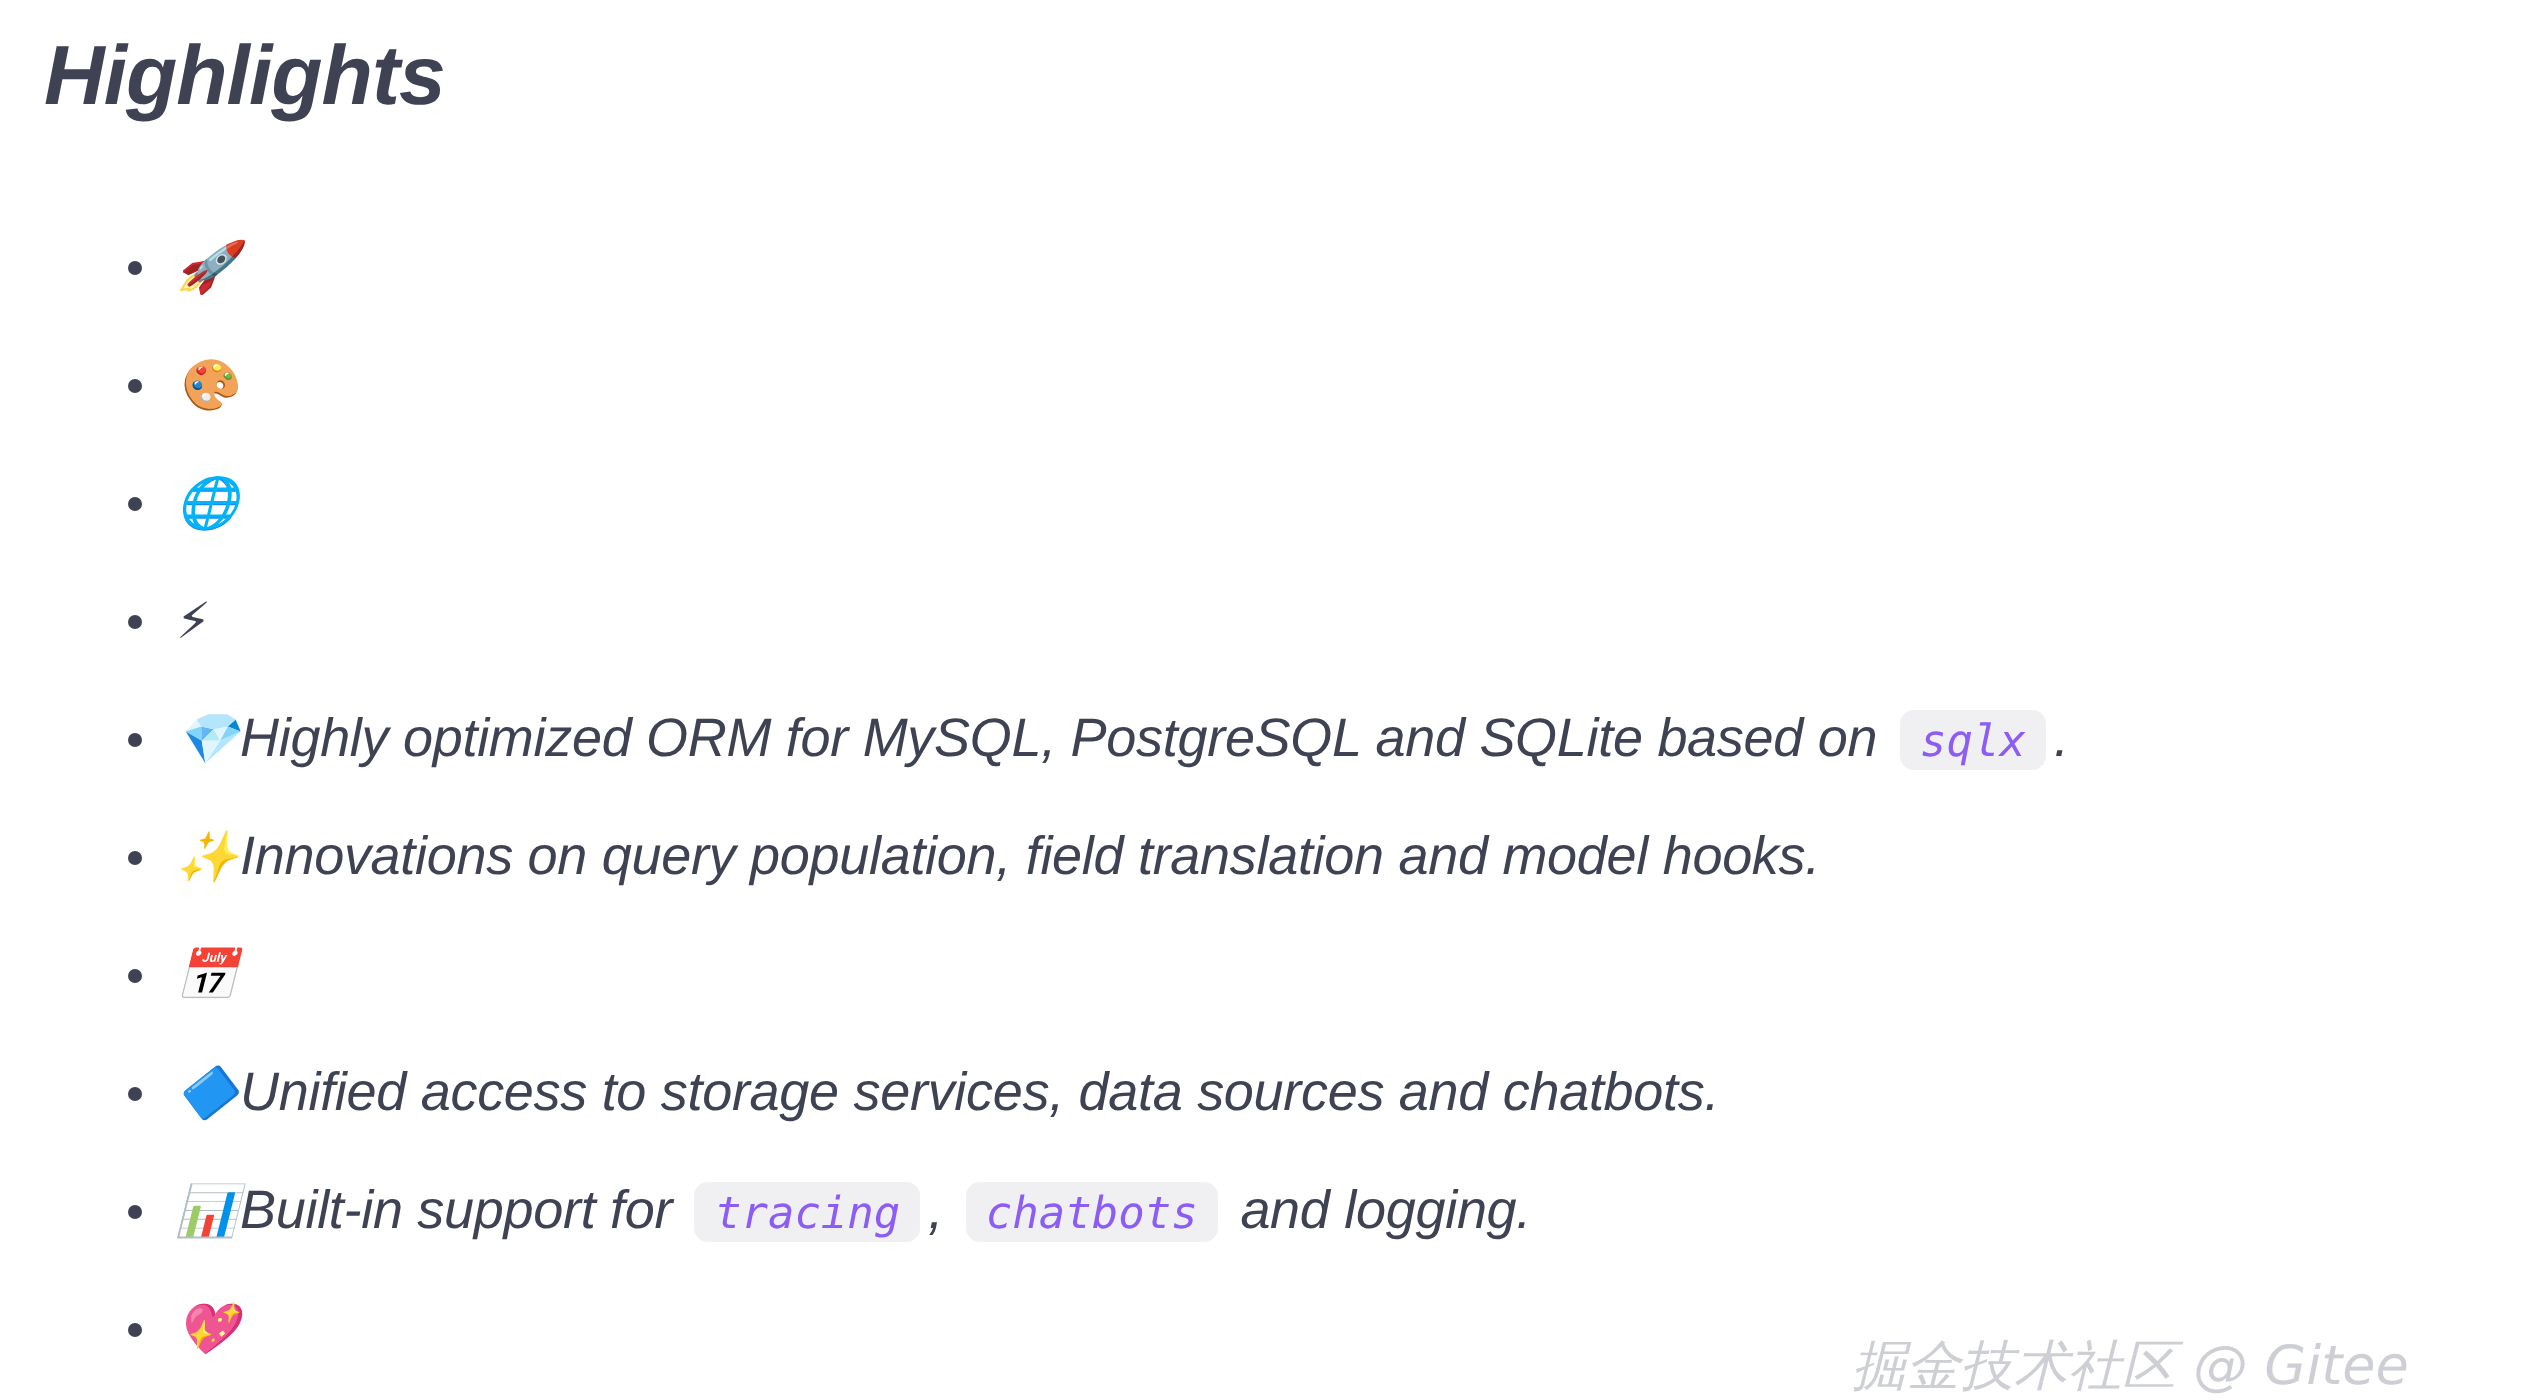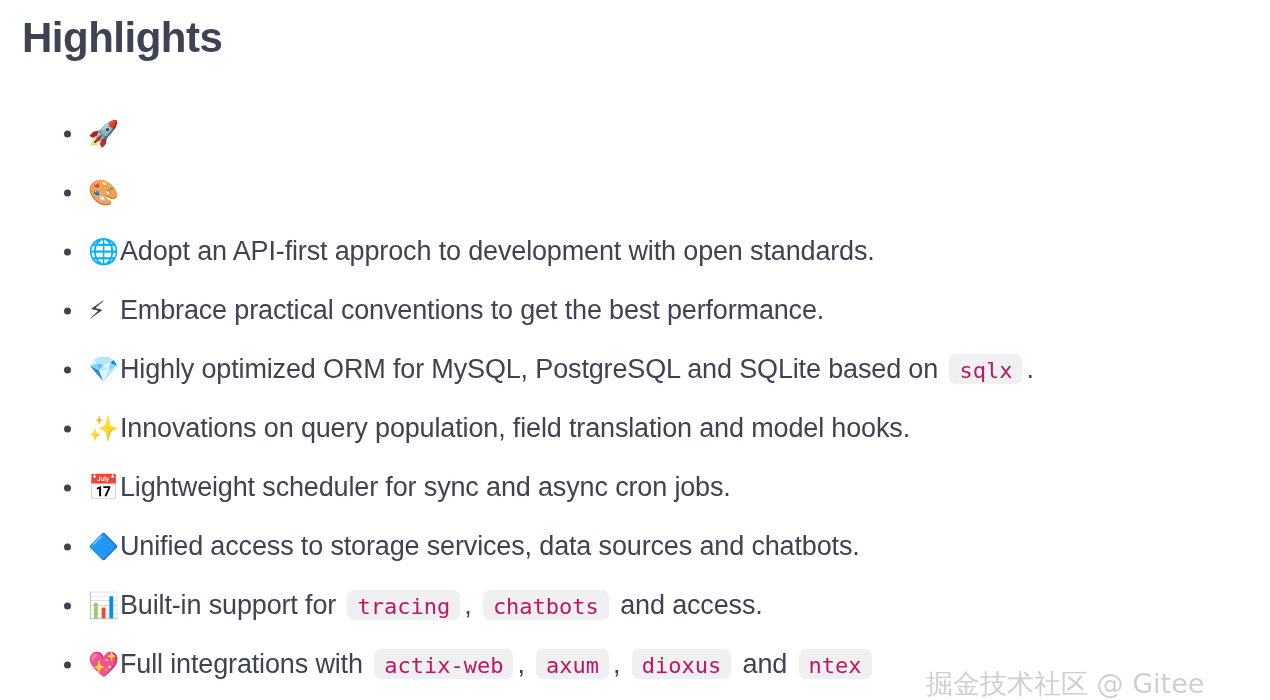--- a/index.html
+++ b/index.html
@@ -15,20 +15,21 @@
     font-family: "Liberation Sans", sans-serif;
     color: #3f4252;
     position: relative;
   }
 
   .page {
     position: relative;
     width: 1270px;
     height: 684px;
     box-sizing: border-box;
+    font-style: italic;
   }
 
   .page-title {
     position: absolute;
     left: 22px;
     top: 12px;
     font-size: 42px;
     font-weight: bold;
     letter-spacing: -0.5px;
     color: #3f4252;
@@ -85,21 +86,21 @@
     display: inline-block;
     margin-left: 2px;
   }
 
   code.inline-code {
     font-family: "DejaVu Sans Mono", "Liberation Mono", monospace;
     font-size: 22px;
     background: #f0f0f2;
     border-radius: 7px;
     padding: 4px 10px 1px 10px;
-    color: #be185d;
+    color: #8b5cf6;
     margin: 0 4px;
     letter-spacing: 0;
   }
 
   .watermark {
     position: absolute;
     left: 926px;
     top: 668px;
     font-size: 27px;
     line-height: 1.2;
@@ -122,54 +123,50 @@
         <span class="bullet-icon"></span>
         <span class="item-emoji">🚀</span>
       </li>
       <li class="highlight-item">
         <span class="bullet-icon"></span>
         <span class="item-emoji">🎨</span>
       </li>
       <li class="highlight-item">
         <span class="bullet-icon"></span>
         <span class="item-emoji">🌐</span>
-        <span class="item-text"><span>Adopt an API-first approch to development with open standards.</span></span>
       </li>
       <li class="highlight-item">
         <span class="bullet-icon"></span>
         <span class="item-emoji">⚡</span>
-        <span class="item-text"><span>Embrace practical conventions to get the best performance.</span></span>
       </li>
       <li class="highlight-item">
         <span class="bullet-icon"></span>
         <span class="item-emoji">💎</span>
         <span class="item-text"><span>Highly optimized ORM for MySQL, PostgreSQL and SQLite based on </span><code class="inline-code">sqlx</code><span>.</span></span>
       </li>
       <li class="highlight-item">
         <span class="bullet-icon"></span>
         <span class="item-emoji">✨</span>
         <span class="item-text"><span>Innovations on query population, field translation and model hooks.</span></span>
       </li>
       <li class="highlight-item">
         <span class="bullet-icon"></span>
         <span class="item-emoji">📅</span>
-        <span class="item-text"><span>Lightweight scheduler for sync and async cron jobs.</span></span>
       </li>
       <li class="highlight-item">
         <span class="bullet-icon"></span>
         <span class="item-emoji">🔷</span>
         <span class="item-text"><span>Unified access to storage services, data sources and chatbots.</span></span>
       </li>
       <li class="highlight-item">
         <span class="bullet-icon"></span>
         <span class="item-emoji">📊</span>
-        <span class="item-text"><span>Built-in support for </span><code class="inline-code">tracing</code><span>, </span><code class="inline-code">chatbots</code><span> and access.</span></span>
+        <span class="item-text"><span>Built-in support for </span><code class="inline-code">tracing</code><span>, </span><code class="inline-code">chatbots</code><span> and logging.</span></span>
       </li>
       <li class="highlight-item">
         <span class="bullet-icon"></span>
         <span class="item-emoji">💖</span>
-        <span class="item-text"><span>Full integrations with </span><code class="inline-code">actix-web</code><span>, </span><code class="inline-code">axum</code><span>, </span><code class="inline-code">dioxus</code><span> and </span><code class="inline-code">ntex</code></span>
       </li>
     </ul>
 
   <div class="watermark">掘金技术社区 @ Gitee</div>
 
 </div>
 
 </body></html>

